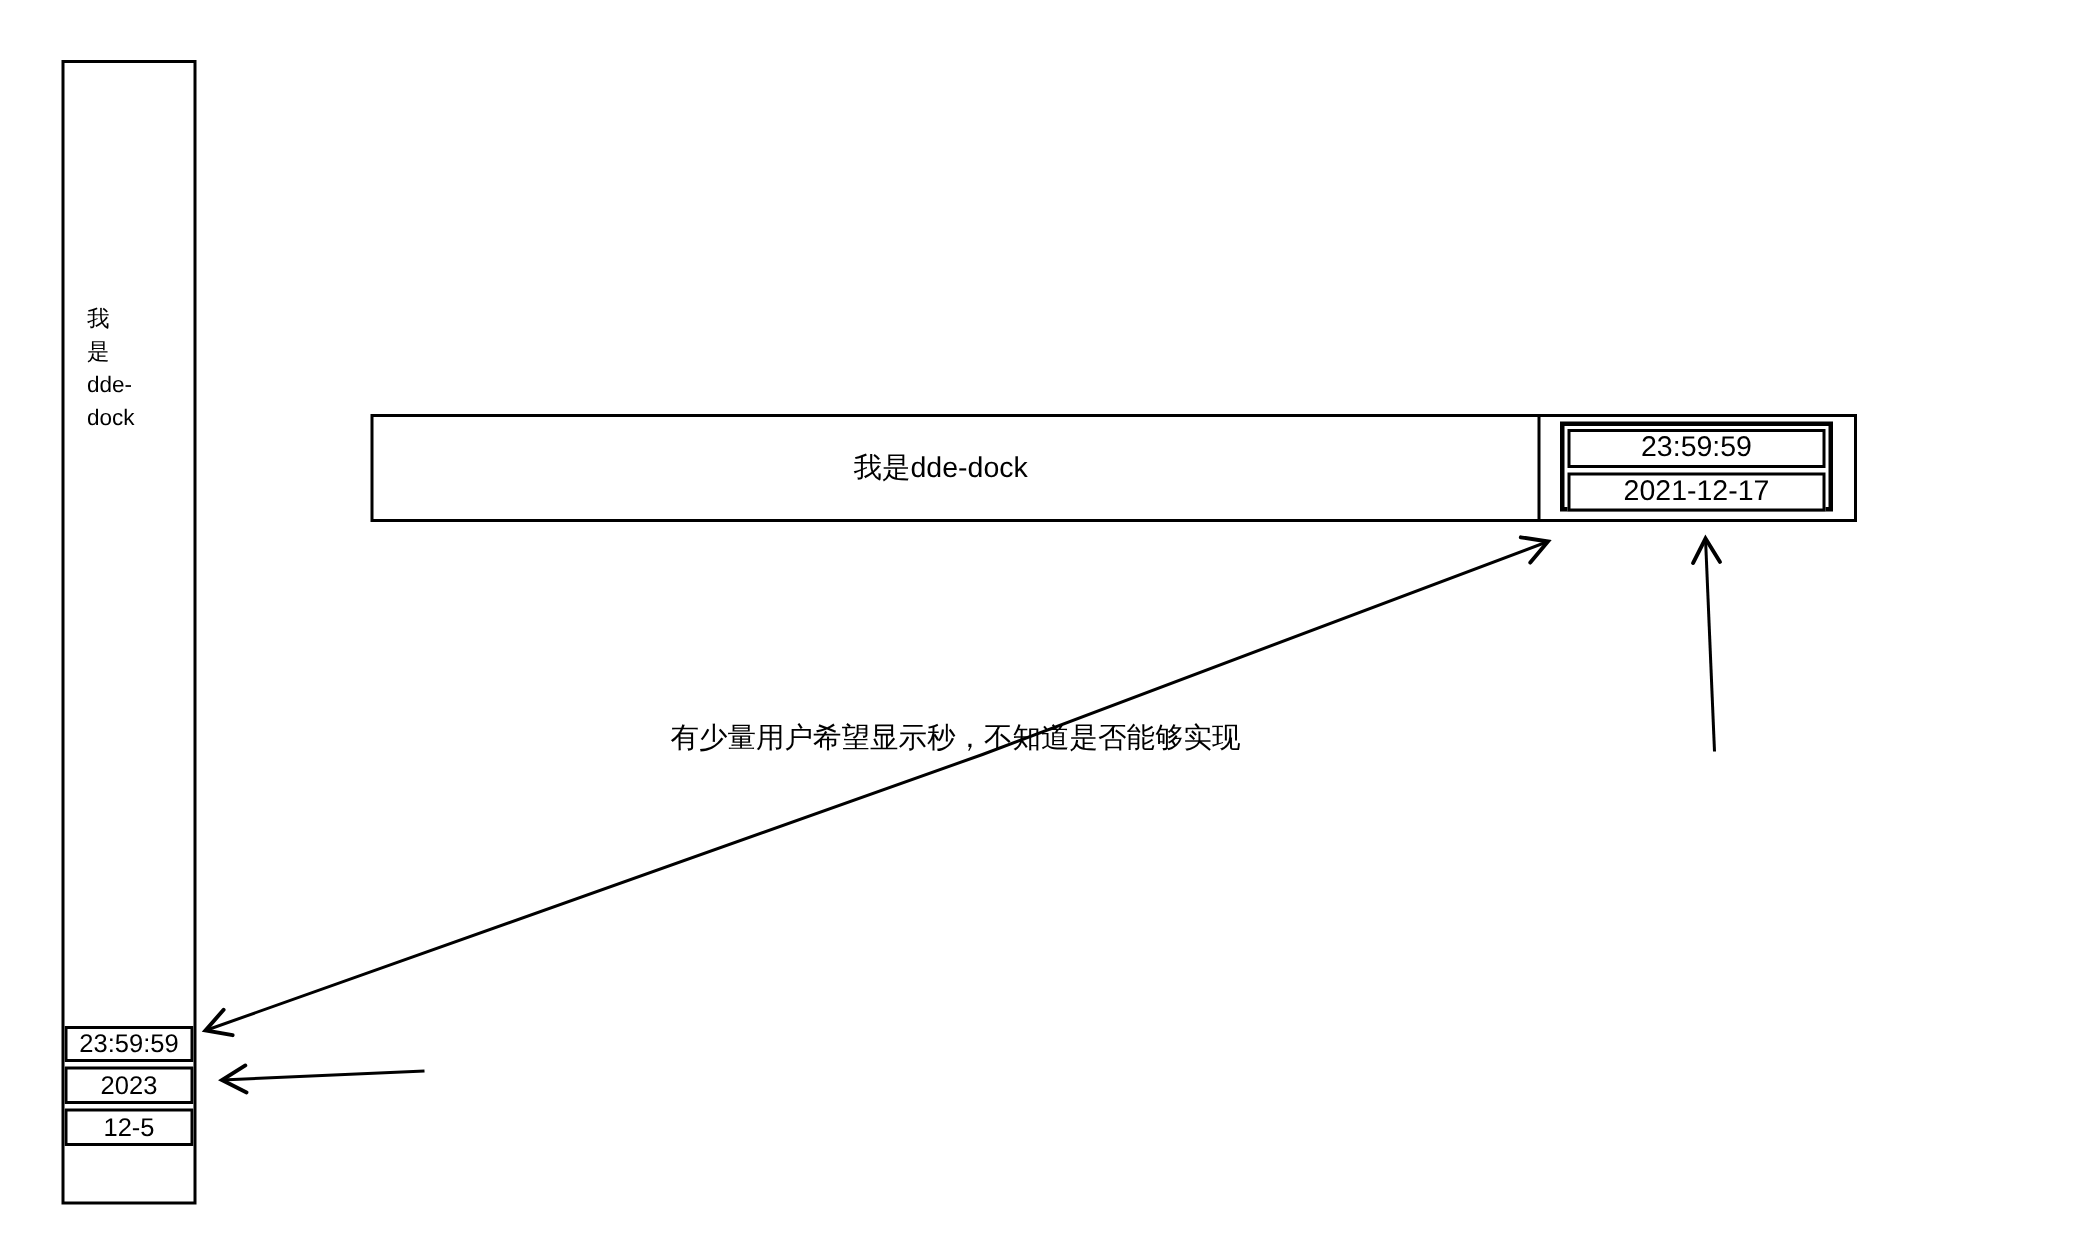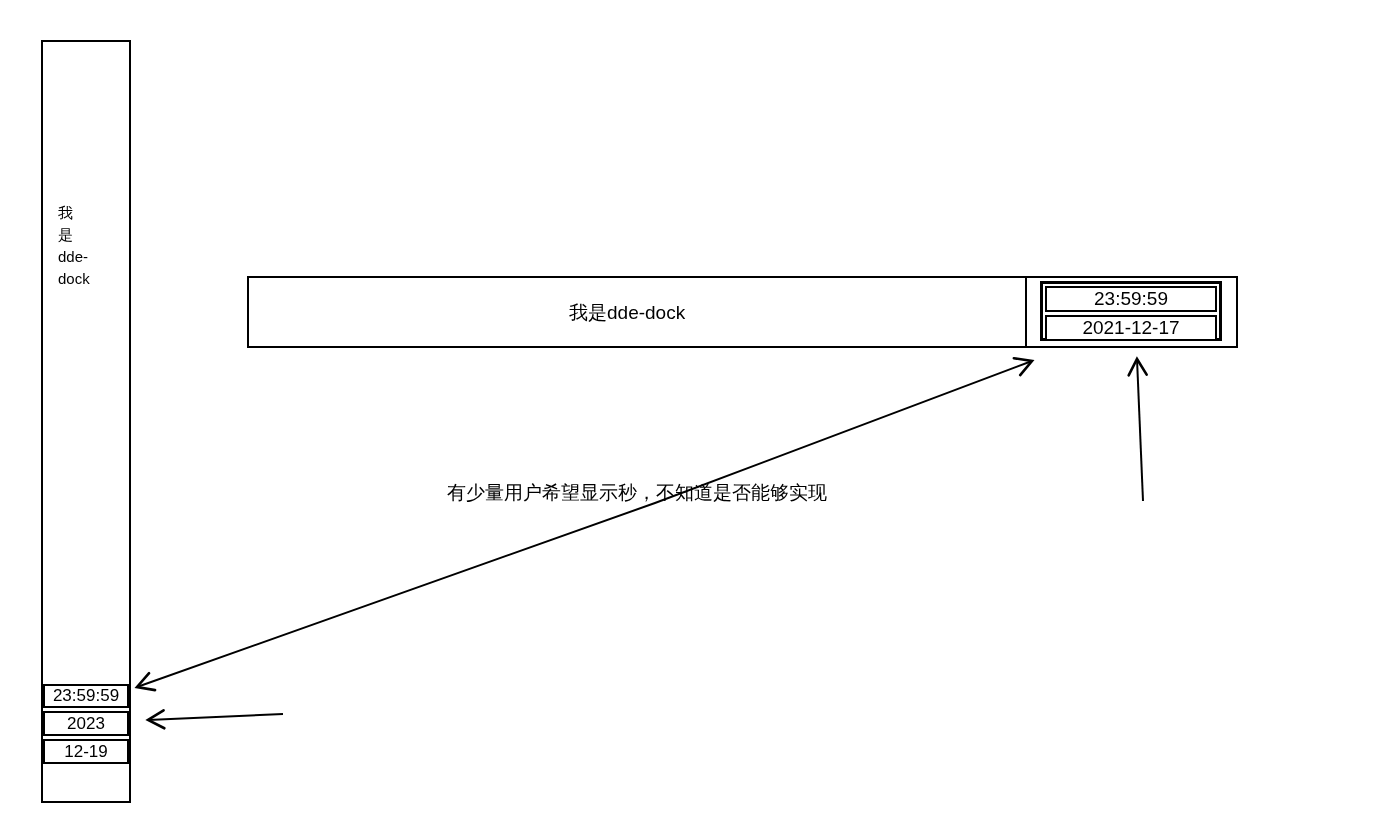--- a/index.html
+++ b/index.html
@@ -119,21 +119,21 @@
 <div id="stage">
 
   <div class="abs v-dock">
     <div class="abs v-dock-label pre">我
 是
 dde-
 dock</div>
     <div class="abs v-clock">
       <div class="v-clock-cell first">23:59:59</div>
       <div class="v-clock-cell">2023</div>
-      <div class="v-clock-cell">12-19</div>
+      <div class="v-clock-cell">12-5</div>
     </div>
   </div>
 
   <div class="abs h-dock">
     <div class="abs h-dock-label">我是dde-dock</div>
     <div class="abs h-divider"></div>
     <div class="abs h-clock">
       <div class="h-clock-cell">23:59:59</div>
       <div class="h-clock-cell">2021-12-17</div>
     </div>

